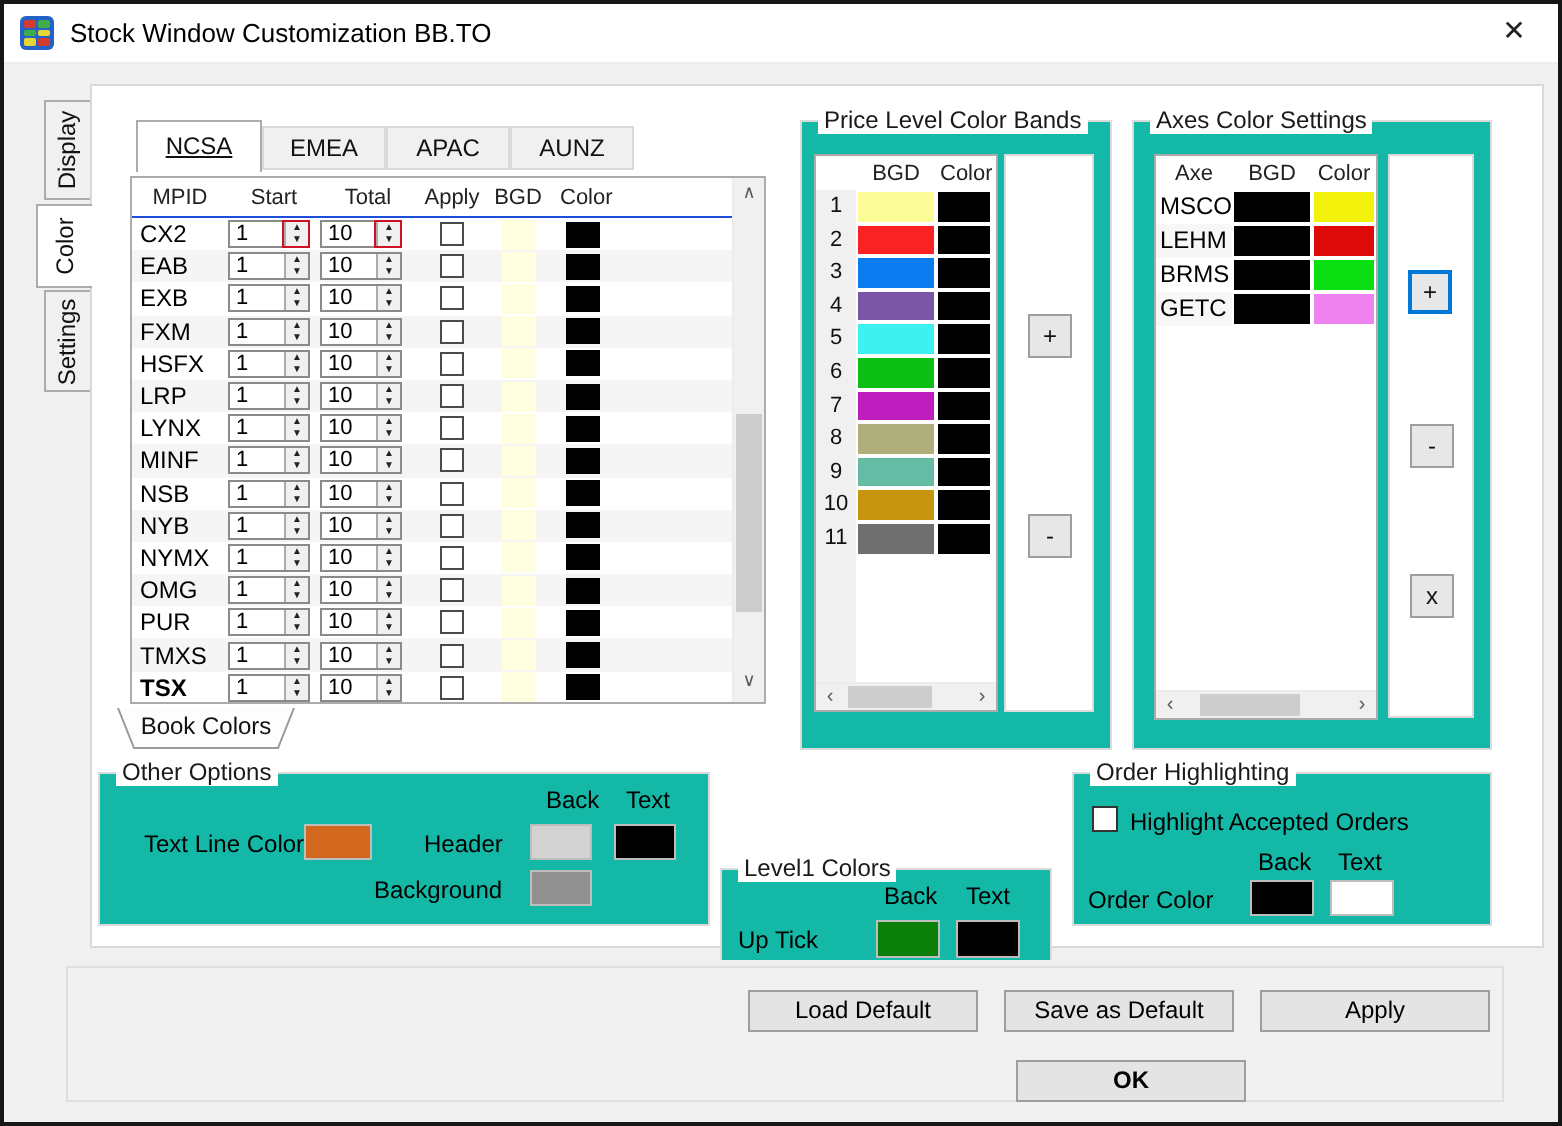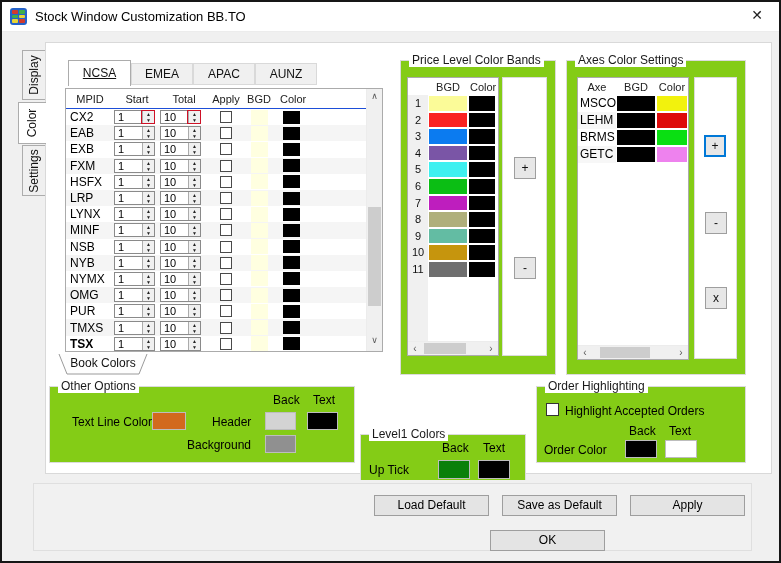--- a/index.html
+++ b/index.html
@@ -64,21 +64,21 @@
   .vs-thumb { position:absolute; left:1px; right:1px; top:45%; height:38%; background:#CDCDCD; }
   .hscroll { position:absolute; left:0; right:0; bottom:0; height:14px; background:#F0F0F0;
              border-top:1px solid #ECECEC; }
   .hs-arrow { position:absolute; top:0; font-size:10px; line-height:13px; color:#5a5a5a; width:14px; text-align:center; }
   .hs-l{ left:0; } .hs-r{ right:0; }
   .hs-thumb { position:absolute; top:1px; bottom:1px; background:#CDCDCD; }
   
   .sheet-tab { position:absolute; left:12px; top:311px; width:90px; height:21px; }
   .sheet-tab .lbl { position:absolute; left:0; right:0; top:2px; text-align:center; font-size:12px; color:#111; }
   
-  .group { position:absolute; border:1px solid #DBDBDB; background:#84cc16; }
+  .group { position:absolute; border:1px solid #DBDBDB; background:#14b8a6; }
   .legend { position:absolute; top:-8px; left:8px; background:#fff; padding:0 3px; font-size:12px; color:#1a1a1a; white-space:nowrap; }
   #grp-price { left:354px; top:17px; width:156px; height:315px; }
   #grp-axes  { left:520px; top:17px; width:180px; height:315px; }
   #grp-other { left:3px;   top:343px; width:306px; height:77px; }
   #grp-level1{ left:314px; top:343px; width:166px; height:77px;margin-top:48px; }
   #grp-order { left:490px; top:343px; width:210px; height:77px; }
   
   .pl-table { position:absolute; left:6px; top:16px; width:92px; height:279px; border:1px solid #ABABAB;
               background:#fff; overflow:hidden; }
   .pl-gutter { position:absolute; left:0; top:17px; bottom:14px; width:20px; background:#F0F0F0; }
@@ -785,16 +785,16 @@
       <div class="swatch" style="left: 128px; top: 53px; width: 32px; height: 18px; background: rgb(255, 255, 255);"></div>
     </div>
 
   </div>
 
   <div class="footer-band"></div>
   <div class="footer-panel">
     <div class="btn" style="left:340px; top:11px;">Load Default</div>
     <div class="btn" style="left:468px; top:11px;">Save as Default</div>
     <div class="btn" style="left:596px; top:11px;">Apply</div>
-    <div class="btn" style="left:456px; top:46px;">OK</div>
+    <div class="btn" style="left:474px; top:46px;font-weight:bold;">OK</div>
   </div>
 
 </div>
 
 </body></html>

